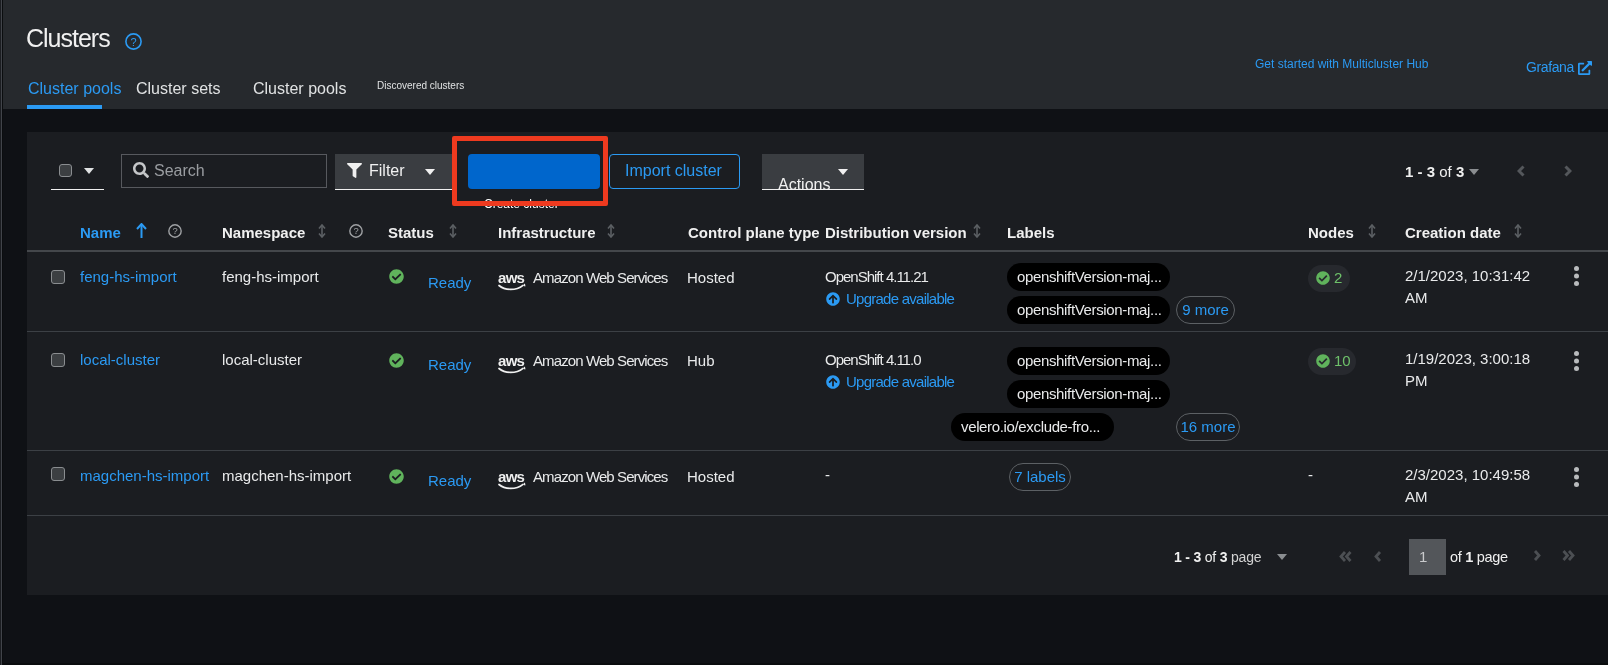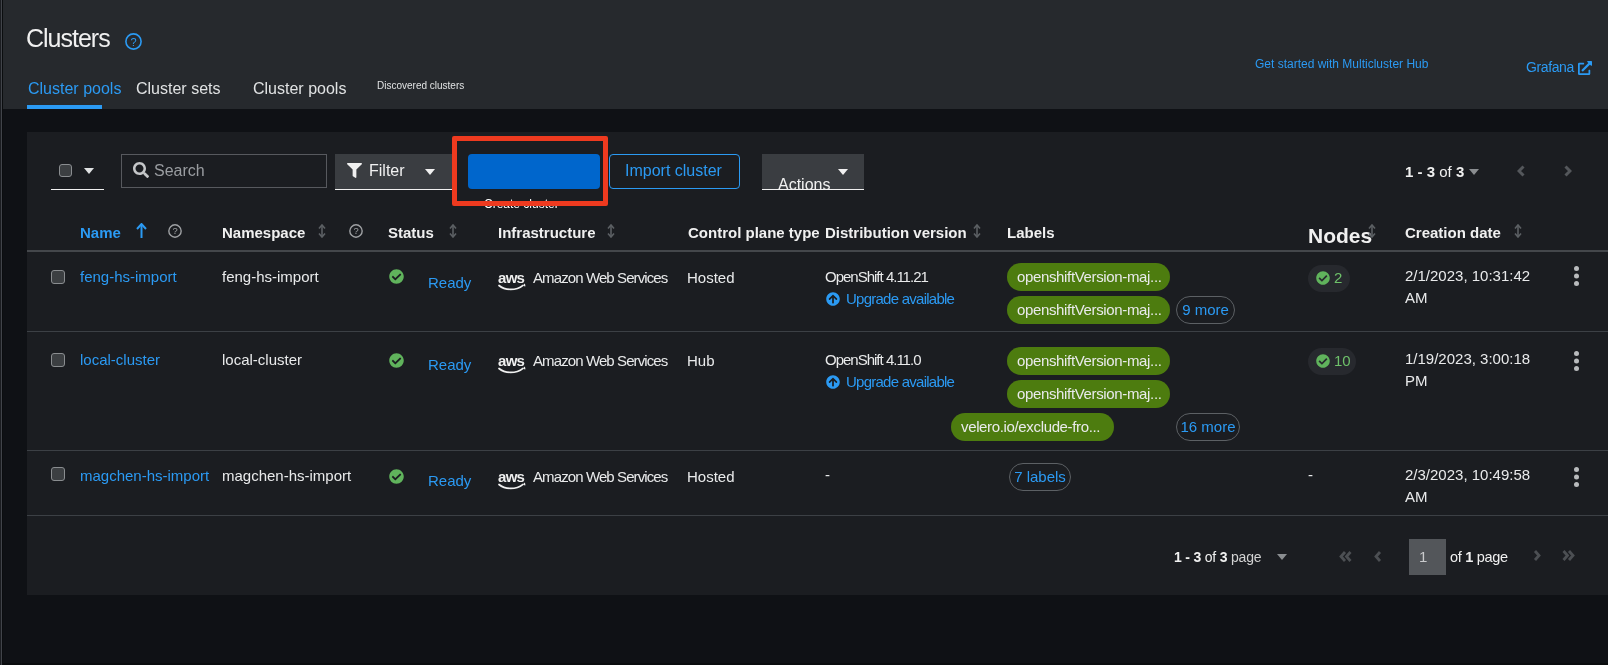--- a/index.html
+++ b/index.html
@@ -4,21 +4,21 @@
 <style>
   * { margin:0; padding:0; box-sizing:border-box; }
   html,body { width:1608px; height:665px; background:#0f1115; overflow:hidden;
     font-family:"Liberation Sans", sans-serif; }
   .abs { position:absolute; }
   body { position:relative; }
   .txt { position:absolute; white-space:nowrap; }
   .blue { color:#2b9af3; }
   .white { color:#e9eaeb; }
   .bold { font-weight:bold; }
-  .pill { position:absolute; height:28px; background:#4d7c0f; border-radius:14px;
+  .pill { position:absolute; height:28px; background:#000000; border-radius:14px;
     color:#e9eaeb; font-size:15px; line-height:28px; padding-left:10px; overflow:hidden; white-space:nowrap; letter-spacing:-0.35px; }
   .morepill { position:absolute; height:28px; border:1px solid #5c6064; border-radius:14px;
     color:#2b9af3; font-size:15px; line-height:26px; text-align:center; white-space:nowrap; }
   .nodebadge { height:27px; background:#27292e; border-radius:13.5px; }
   .kebab { position:absolute; width:5px; height:20px; }
   .kebab:before { content:""; position:absolute; left:0; top:0; width:5px; height:5px;
     border-radius:50%; background:#b9bbbd; box-shadow:0 7.5px 0 #b9bbbd, 0 15px 0 #b9bbbd; }
   .awssvg { position:absolute; }
 </style>
 </head>
@@ -129,21 +129,21 @@
     <path d="M1 9.5 L4 13 L7 9.5" fill="none" stroke="#5c6064" stroke-width="1.6"></path>
 </svg>
 <div class="txt bold" style="left:688px;top:224px;font-size:15px;color:#f0f0f0;">Control plane type</div>
 <div class="txt bold" style="left:825px;top:224px;font-size:15px;color:#f0f0f0;">Distribution version</div>
 <svg class="abs" style="left:973px;top:224px" width="8" height="14" viewBox="0 0 8 14">
   <path d="M4 1 L4 13" stroke="#5c6064" stroke-width="1.6"></path>
     <path d="M1 4.5 L4 1 L7 4.5" fill="none" stroke="#5c6064" stroke-width="1.6"></path>
     <path d="M1 9.5 L4 13 L7 9.5" fill="none" stroke="#5c6064" stroke-width="1.6"></path>
 </svg>
 <div class="txt bold" style="left:1007px;top:224px;font-size:15px;color:#f0f0f0;">Labels</div>
-<div class="txt bold" style="left:1308px;top:224px;font-size:21px;color:#f0f0f0;">Nodes</div>
+<div class="txt bold" style="left:1308px;top:224px;font-size:15px;color:#f0f0f0;">Nodes</div>
 <svg class="abs" style="left:1368px;top:224px" width="8" height="14" viewBox="0 0 8 14">
   <path d="M4 1 L4 13" stroke="#5c6064" stroke-width="1.6"></path>
     <path d="M1 4.5 L4 1 L7 4.5" fill="none" stroke="#5c6064" stroke-width="1.6"></path>
     <path d="M1 9.5 L4 13 L7 9.5" fill="none" stroke="#5c6064" stroke-width="1.6"></path>
 </svg>
 <div class="txt bold" style="left:1405px;top:224px;font-size:15px;color:#f0f0f0;">Creation date</div>
 <svg class="abs" style="left:1514px;top:224px" width="8" height="14" viewBox="0 0 8 14">
   <path d="M4 1 L4 13" stroke="#5c6064" stroke-width="1.6"></path>
     <path d="M1 4.5 L4 1 L7 4.5" fill="none" stroke="#5c6064" stroke-width="1.6"></path>
     <path d="M1 9.5 L4 13 L7 9.5" fill="none" stroke="#5c6064" stroke-width="1.6"></path>

